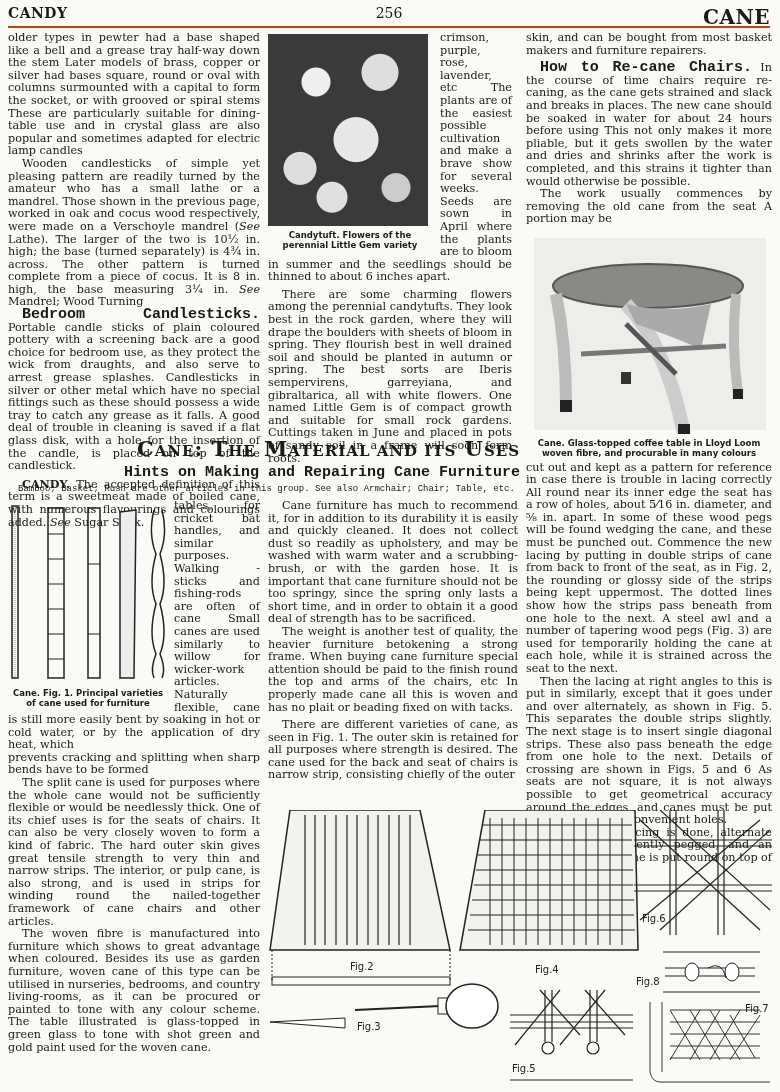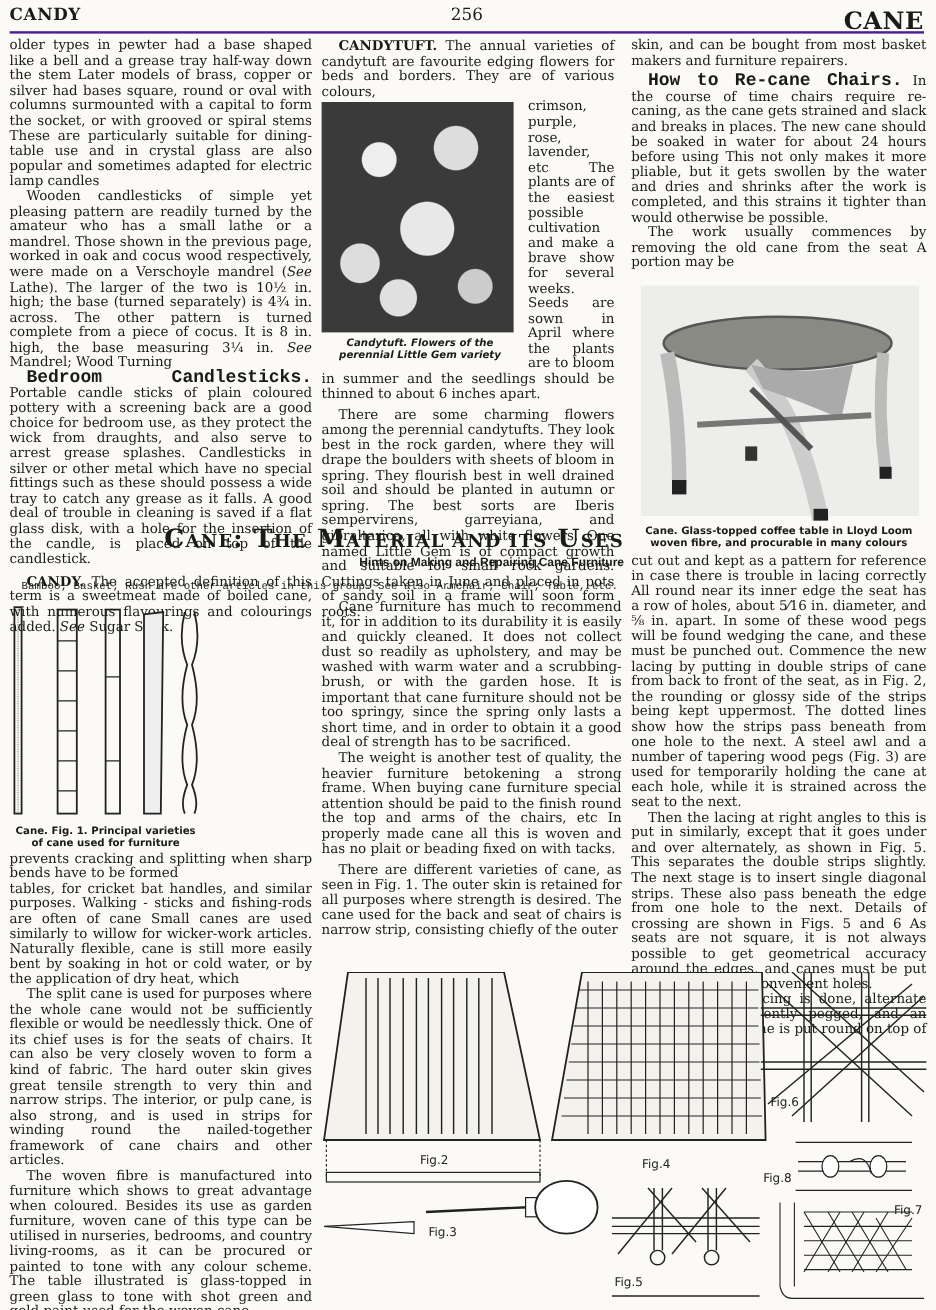--- a/index.html
+++ b/index.html
@@ -2,63 +2,62 @@
 <html><head>
 <meta charset="utf-8">
 <style>
   html, body { margin: 0; padding: 0; }
   body {
     width: 780px; height: 1092px; overflow: hidden;
     background: #fbfaf6; color: #1a1a1a;
     font-family: "DejaVu Serif", "Liberation Serif", serif;
     position: relative;
   }
-  .header { position: absolute; left: 8px; top: 4px; width: 762px; height: 22px; border-bottom: 2px solid #4c1d95; }
+  .header { position: absolute; left: 8px; top: 4px; width: 762px; height: 22px; border-bottom: 2px solid #c2410c; }
   .hdr-left { position: absolute; left: 0; top: 1px; font-weight: bold; font-size: 14px; letter-spacing: 0.5px; }
   .hdr-center { position: absolute; left: 0; right: 0; top: 1px; text-align: center; font-size: 14px; }
   .hdr-right { position: absolute; right: 0; top: 1px; font-weight: bold; font-size: 20px; letter-spacing: 0.5px; }
 
   .col { position: absolute; font-size: 11.2px; line-height: 12.6px; text-align: justify; }
   .col p { margin: 0; text-indent: 14px; }
   .col p.gap { margin-top: 5px; }
   .b { font-weight: bold; font-family: Liberation Mono, monospace; font-size: 15px; }
   .bs { font-weight: bold; }
   .it { font-style: italic; }
 
   .cap { font-family: "DejaVu Sans", "Liberation Sans", sans-serif; font-weight: bold; font-size: 8.5px; line-height: 10px; text-align: center; }
 
   .fig-img { background: #333; position: relative; overflow: hidden; }
 
   .title-block { position: absolute; left: 0; top: 436px; width: 780px; text-align: right; }
   .main-title { font-family: "DejaVu Serif", "Liberation Serif", serif; font-weight: bold; font-size: 21px; letter-spacing: 1px; margin-top: 0; }
   .main-title .sc { font-size: 15px; }
-  .subtitle { font-family: Liberation Sans, sans-serif; font-weight: bold; font-size: 10px; margin-top: 3px; }
+  .subtitle { font-family: Liberation Mono, monospace; font-weight: bold; font-size: 15px; margin-top: 3px; }
   .seealso { position: absolute; left: 18px; top: 484px; font-family: Liberation Mono, monospace; font-size: 9px; }
 </style>
 </head>
 <body>
 
 <div class="header">
   <span class="hdr-left">CANDY</span>
   <span class="hdr-center">256</span>
   <span class="hdr-right">CANE</span>
 </div>
 
 <div class="col" style="left:8px; top:32px; width:252px;">
   <p style="text-indent:0">older types in pewter had a base shaped like a bell and a grease tray half-way down the stem Later models of brass, copper or silver had bases square, round or oval with columns surmounted with a capital to form the socket, or with grooved or spiral stems These are particularly suitable for dining-table use and in crystal glass are also popular and sometimes adapted for electric lamp candles</p>
   <p><span>Wooden candlesticks of simple yet pleasing pattern are readily turned by the amateur who has a small lathe or a mandrel. Those shown in the previous page, worked in oak and cocus wood respectively, were made on a Verschoyle mandrel (</span><span class="it">See</span><span> Lathe). The larger of the two is 10½ in. high; the base (turned separately) is 4¾ in. across. The other pattern is turned complete from a piece of cocus. It is 8 in. high, the base measuring 3¼ in. </span><span class="it">See</span><span> Mandrel; Wood Turning</span></p>
   <p><span class="b">Bedroom Candlesticks.</span><span> Portable candle sticks of plain coloured pottery with a screening back are a good choice for bedroom use, as they protect the wick from draughts, and also serve to arrest grease splashes. Candlesticks in silver or other metal which have no special fittings such as these should possess a wide tray to catch any grease as it falls. A good deal of trouble in cleaning is saved if a flat glass disk, with a hole for the insertion of the candle, is placed on top of the candlestick.</span></p>
   <p class="gap"><span class="bs">CANDY.</span><span> The accepted definition of this term is a sweetmeat made of boiled cane, with numerous flavourings and colourings added. </span><span class="it">See</span><span> Sugar Stick.</span></p>
 </div>
 
 <div class="col" style="left:268px; top:32px; width:244px;">
-  <p><span class="bs">CANDYTUFT.</span><span> The annual varieties of candytuft are favourite edging flowers for beds and borders. They are of various colours,</span></p>
   <div style="float:left; width:164px; margin:2px 8px 2px 0;">
     <div class="fig-img" style="width:160px; height:192px; background:radial-gradient(circle at 30% 25%, #eee 0 14px, transparent 15px), radial-gradient(circle at 70% 20%, #ddd 0 18px, transparent 19px), radial-gradient(circle at 55% 55%, #e8e8e8 0 22px, transparent 23px), radial-gradient(circle at 20% 70%, #ddd 0 16px, transparent 17px), radial-gradient(circle at 80% 80%, #ccc 0 14px, transparent 15px), radial-gradient(circle at 40% 85%, #e0e0e0 0 15px, transparent 16px), #3a3a3a;"></div>
-    <div class="cap" style="margin-top:4px;font-style:italic;">Candytuft. Flowers of the perennial Little Gem variety</div>
+    <div class="cap" style="margin-top:4px;">Candytuft. Flowers of the perennial Little Gem variety</div>
   </div>
   <p style="text-indent:0">crimson, purple, rose, lavender, etc The plants are of the easiest possible cultivation and make a brave show for several weeks. Seeds are sown in April where the plants are to bloom in summer and the seedlings should be thinned to about 6 inches apart.</p>
   <p class="gap" style="clear:both">There are some charming flowers among the perennial candytufts. They look best in the rock garden, where they will drape the boulders with sheets of bloom in spring. They flourish best in well drained soil and should be planted in autumn or spring. The best sorts are Iberis sempervirens, garreyiana, and gibraltarica, all with white flowers. One named Little Gem is of compact growth and suitable for small rock gardens. Cuttings taken in June and placed in pots of sandy soil in a frame will soon form roots.</p>
 </div>
 
 <div class="col" style="left:526px; top:32px; width:246px;">
   <p style="text-indent:0">skin, and can be bought from most basket makers and furniture repairers.</p>
   <p class="gap"><span class="b">How to Re-cane Chairs.</span><span> In the course of time chairs require re-caning, as the cane gets strained and slack and breaks in places. The new cane should be soaked in water for about 24 hours before using This not only makes it more pliable, but it gets swollen by the water and dries and shrinks after the work is completed, and this strains it tighter than would otherwise be possible.</span></p>
   <p>The work usually commences by removing the old cane from the seat A portion may be</p>
   <div style="margin:8px 0 4px 0;">
@@ -103,22 +102,22 @@
         <line x1="40" y1="155" x2="56" y2="155" stroke="#222"></line>
       <rect x="80" y="4" width="12" height="170" fill="none" stroke="#222" stroke-width="1.5"></rect>
       <line x1="80" y1="60" x2="92" y2="60" stroke="#222"></line>
         <line x1="80" y1="130" x2="92" y2="130" stroke="#222"></line>
       <path d="M112 8 L128 6 L126 174 L112 174 Z" fill="#eee" stroke="#222" stroke-width="1.5"></path>
       <path d="M146 6 Q 140 30 148 50 Q 140 80 148 100 Q 140 130 148 150 Q 142 165 146 174" fill="none" stroke="#222" stroke-width="1.5"></path>
       <path d="M154 6 Q 160 30 152 50 Q 160 80 152 100 Q 160 130 152 150 Q 158 165 154 174" fill="none" stroke="#222" stroke-width="1.5"></path>
     </svg>
     <div class="cap">Cane. Fig. 1. Principal varieties of cane used for furniture</div>
   </div>
+  <p style="text-indent:0">tables, for cricket bat handles, and similar purposes. Walking - sticks and fishing-rods are often of cane Small canes are used similarly to willow for wicker-work articles. Naturally flexible, cane is still more easily bent by soaking in hot or cold water, or by the application of dry heat, which</p>
   <p style="text-indent:0; clear:both">prevents cracking and splitting when sharp bends have to be formed</p>
-  <p style="text-indent:0">tables, for cricket bat handles, and similar purposes. Walking - sticks and fishing-rods are often of cane Small canes are used similarly to willow for wicker-work articles. Naturally flexible, cane is still more easily bent by soaking in hot or cold water, or by the application of dry heat, which</p>
   <p>The split cane is used for purposes where the whole cane would not be sufficiently flexible or would be needlessly thick. One of its chief uses is for the seats of chairs. It can also be very closely woven to form a kind of fabric. The hard outer skin gives great tensile strength to very thin and narrow strips. The interior, or pulp cane, is also strong, and is used in strips for winding round the nailed-together framework of cane chairs and other articles.</p>
   <p>The woven fibre is manufactured into furniture which shows to great advantage when coloured. Besides its use as garden furniture, woven cane of this type can be utilised in nurseries, bedrooms, and country living-rooms, as it can be procured or painted to tone with any colour scheme. The table illustrated is glass-topped in green glass to tone with shot green and gold paint used for the woven cane.</p>
 </div>
 
 <div class="col" style="left:268px; top:500px; width:250px;">
   <p>Cane furniture has much to recommend it, for in addition to its durability it is easily and quickly cleaned. It does not collect dust so readily as upholstery, and may be washed with warm water and a scrubbing-brush, or with the garden hose. It is important that cane furniture should not be too springy, since the spring only lasts a short time, and in order to obtain it a good deal of strength has to be sacrificed.</p>
   <p>The weight is another test of quality, the heavier furniture betokening a strong frame. When buying cane furniture special attention should be paid to the finish round the top and arms of the chairs, etc In properly made cane all this is woven and has no plait or beading fixed on with tacks.</p>
   <p class="gap">There are different varieties of cane, as seen in Fig. 1. The outer skin is retained for all purposes where strength is desired. The cane used for the back and seat of chairs is narrow strip, consisting chiefly of the outer</p>
 </div>
 

